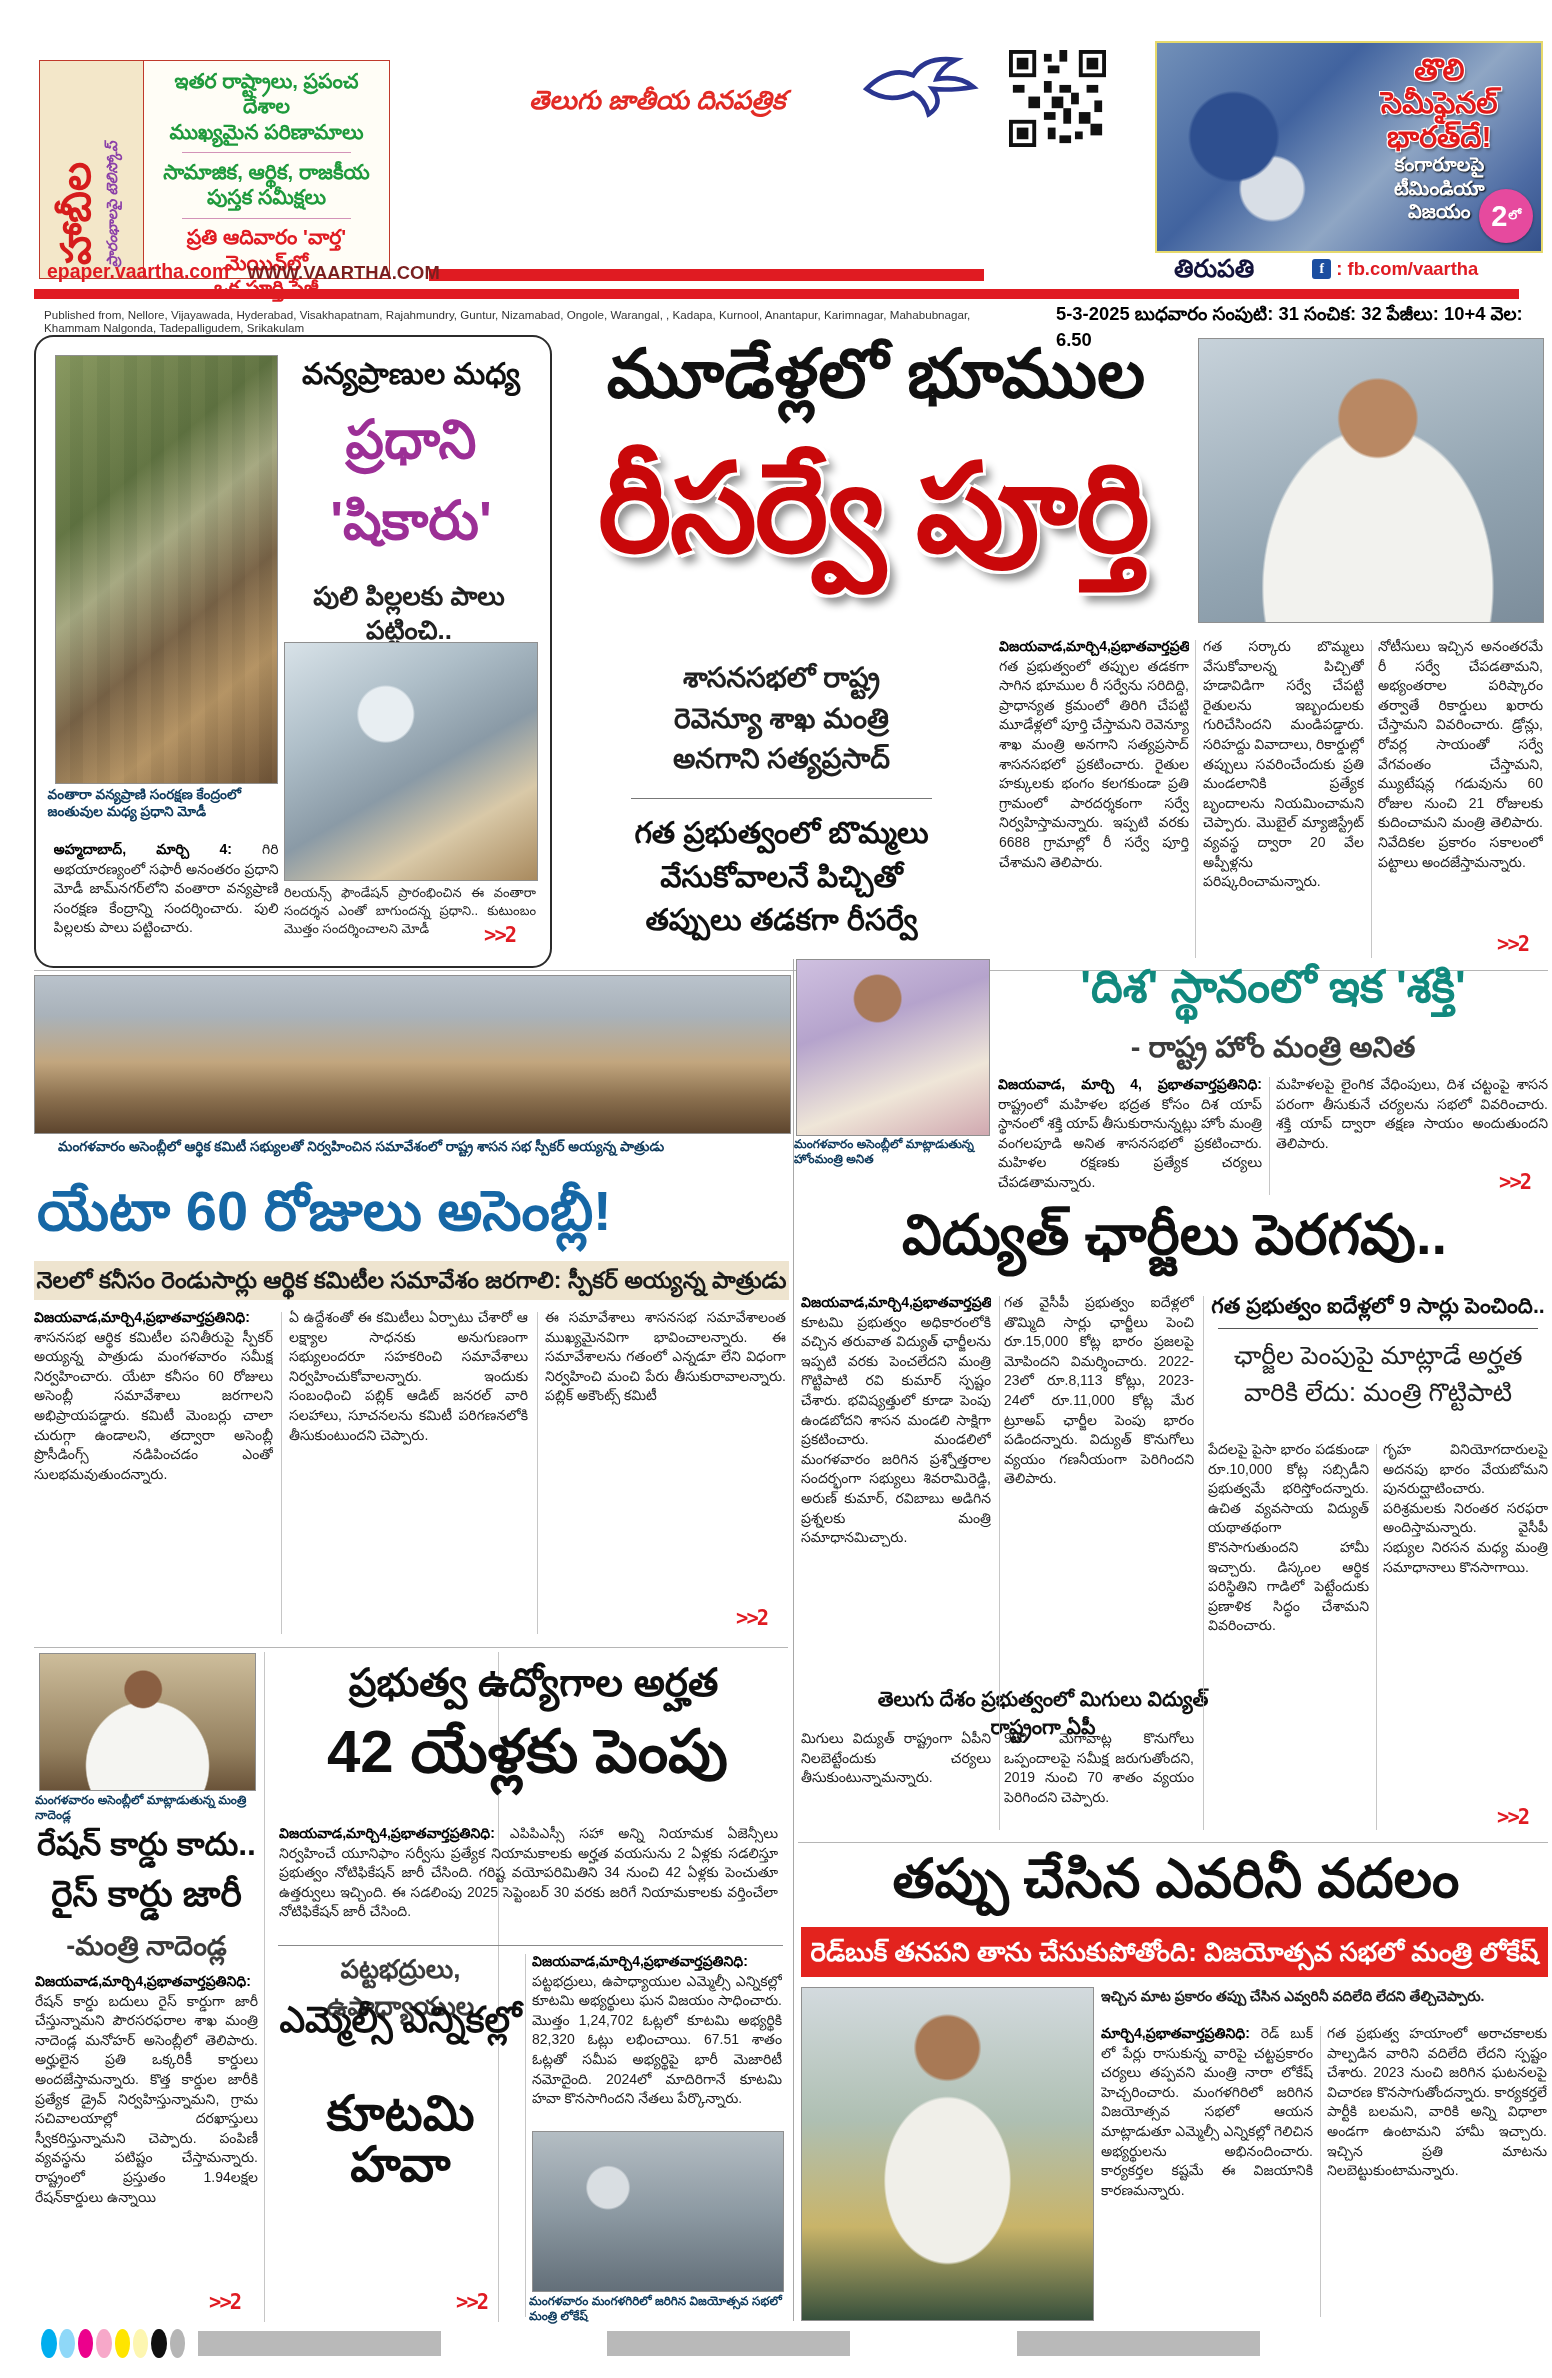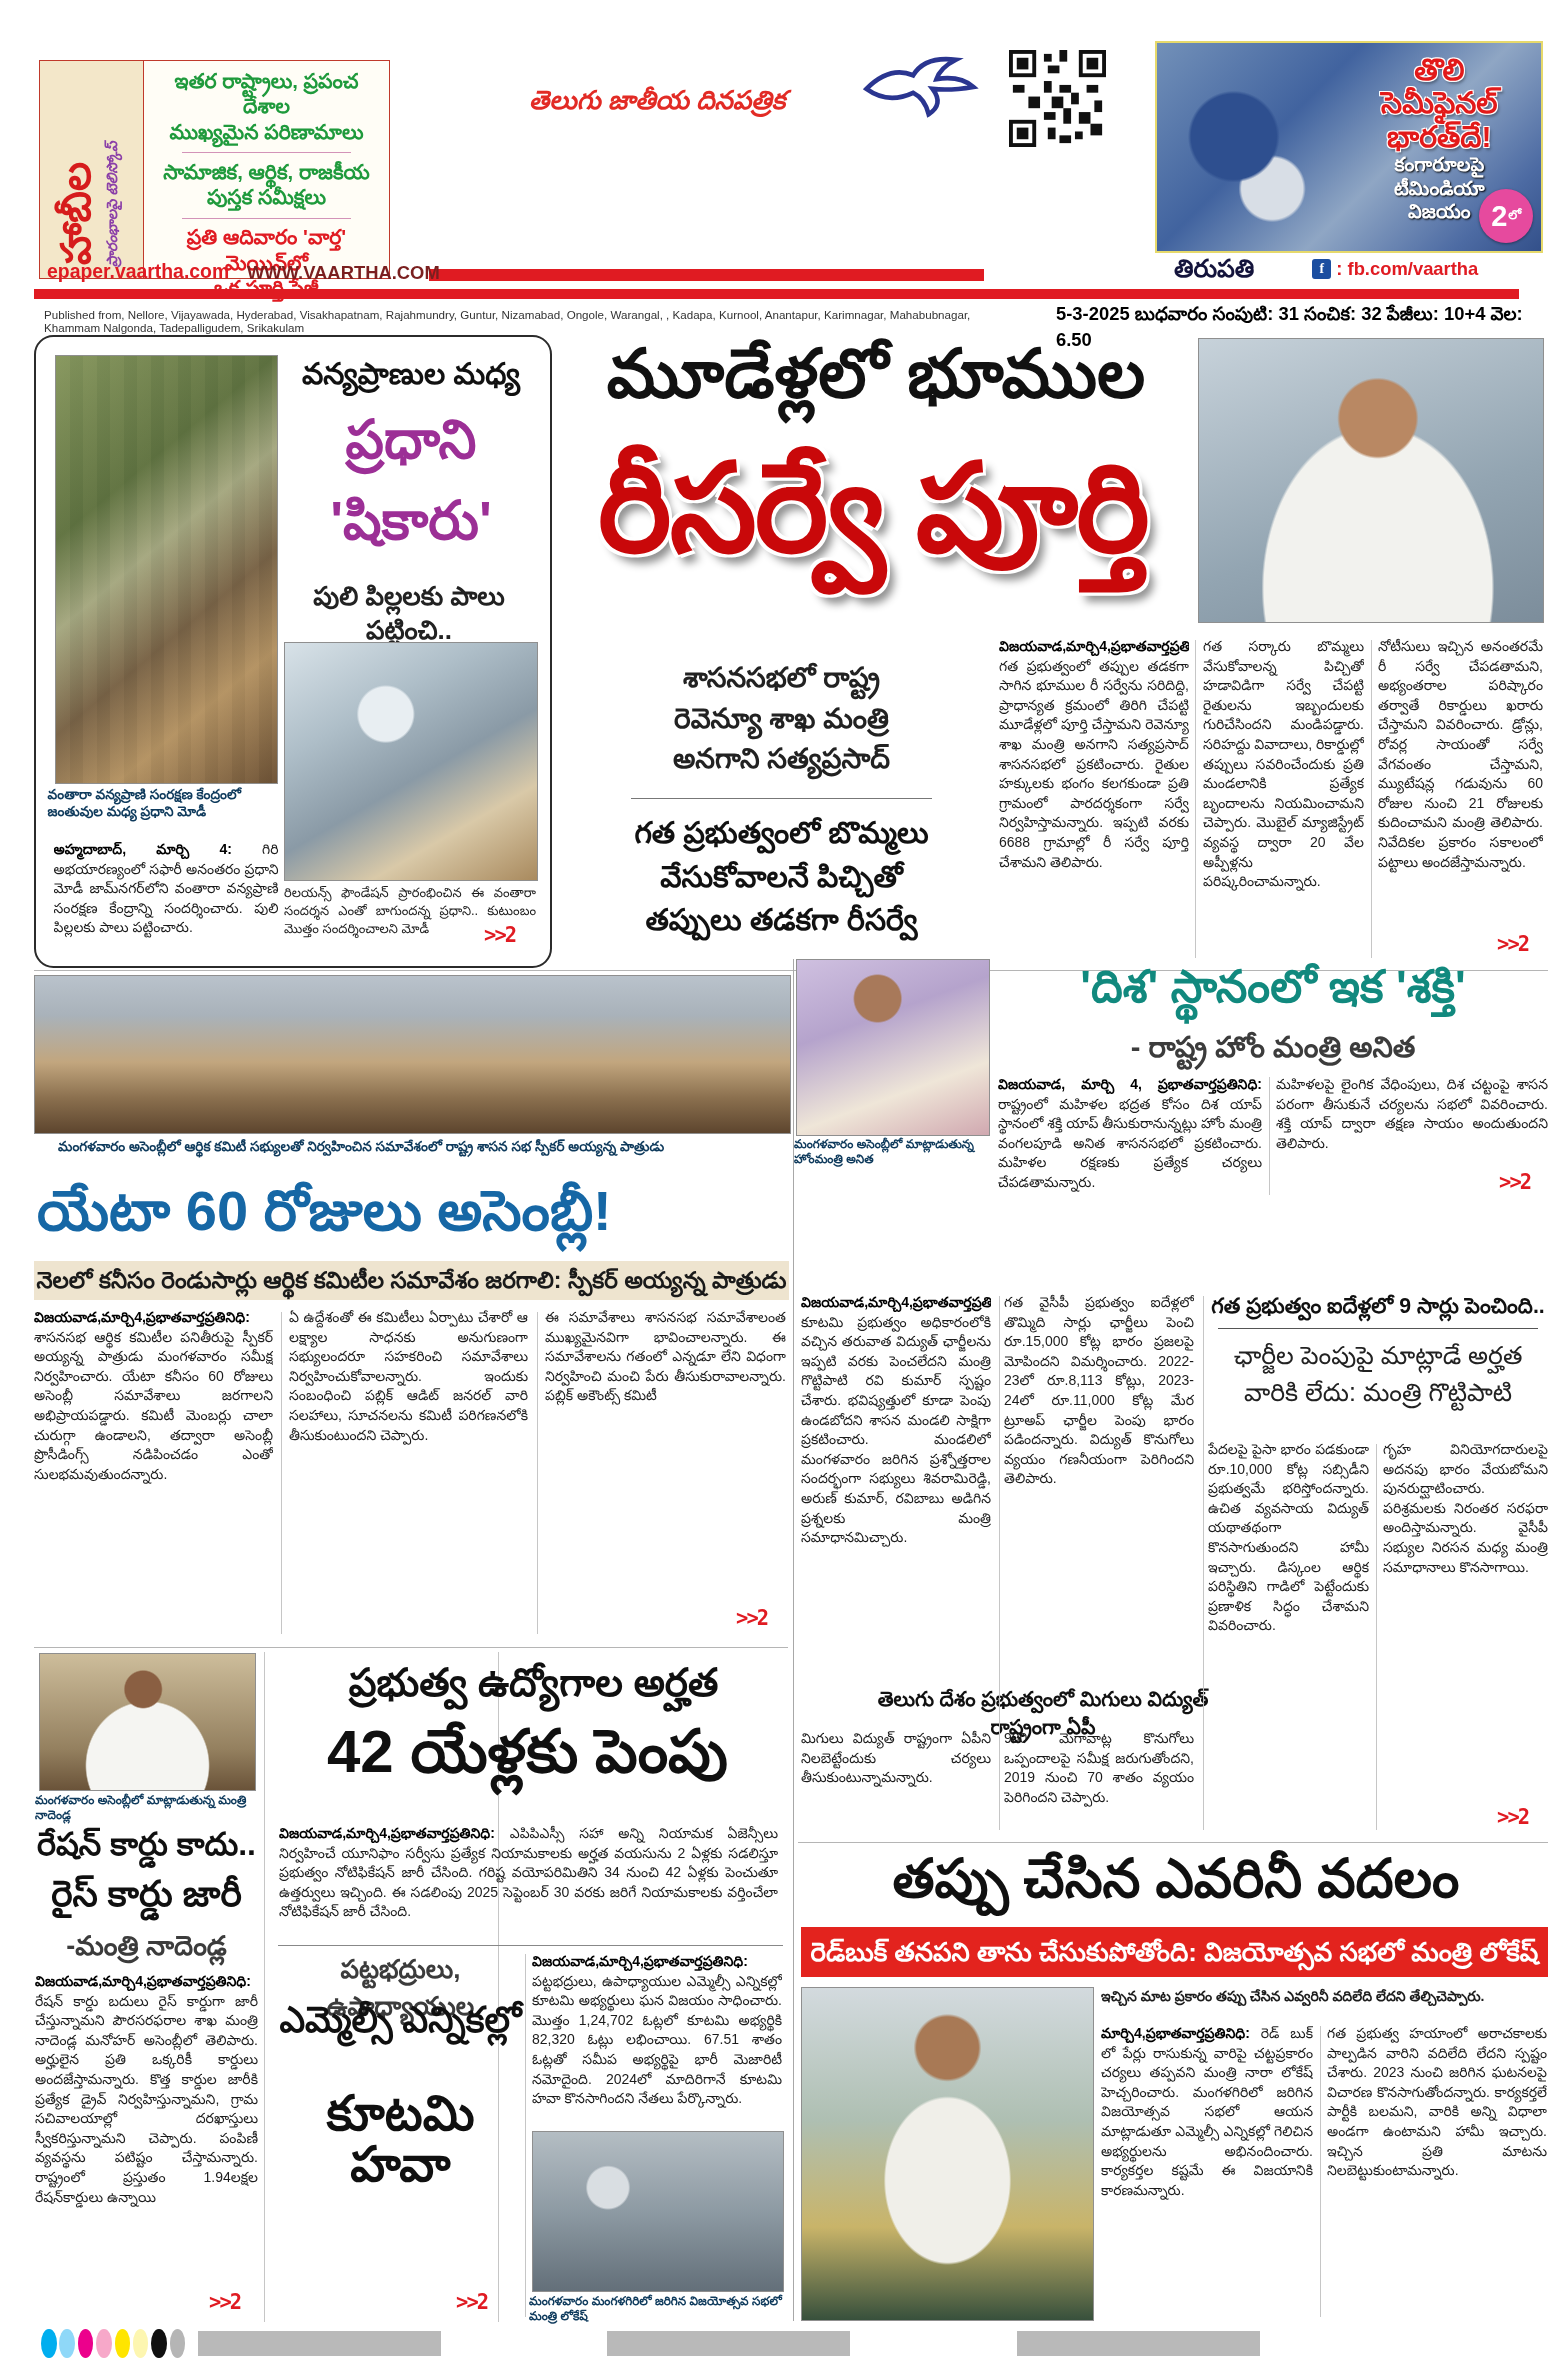--- a/index.html
+++ b/index.html
@@ -239,20 +239,21 @@
     <span>శాసనసభ ఆర్థిక కమిటీల పనితీరుపై స్పీకర్ అయ్యన్న పాత్రుడు మంగళవారం సమీక్ష నిర్వహించారు. యేటా కనీసం 60 రోజులు అసెంబ్లీ సమావేశాలు జరగాలని అభిప్రాయపడ్డారు. కమిటీ మెంబర్లు చాలా చురుగ్గా ఉండాలని, తద్వారా అసెంబ్లీ ప్రొసీడింగ్స్ నడిపించడం ఎంతో సులభమవుతుందన్నారు.</span>
   </div>
   <div class="abs body-t" style="left:289px;top:1308px;width:239px;height:330px">ఏ ఉద్దేశంతో ఈ కమిటీలు ఏర్పాటు చేశారో ఆ లక్ష్యాల సాధనకు అనుగుణంగా సభ్యులందరూ సహకరించి సమావేశాలు నిర్వహించుకోవాలన్నారు. ఇందుకు సంబంధించి పబ్లిక్ ఆడిట్ జనరల్ వారి సలహాలు, సూచనలను కమిటీ పరిగణనలోకి తీసుకుంటుందని చెప్పారు.</div>
   <div class="abs body-t" style="left:545px;top:1308px;width:241px;height:301px">ఈ సమావేశాలు శాసనసభ సమావేశాలంత ముఖ్యమైనవిగా భావించాలన్నారు. ఈ సమావేశాలను గతంలో ఎన్నడూ లేని విధంగా నిర్వహించి మంచి పేరు తీసుకురావాలన్నారు. పబ్లిక్ అకౌంట్స్ కమిటీ</div>
   <div class="vrule" style="left:281px;top:1312px;height:322px"></div>
   <div class="vrule" style="left:537px;top:1312px;height:322px"></div>
   <div class="jump" style="left:736px;top:1606px">&gt;&gt;2</div>
   <div class="hrule" style="left:34px;top:1647px;width:754px" actable="false"></div>
 
   <div class="vrule" style="left:793px;top:959px;height:1362px;background:#a8a8a8"></div>
+  <div class="abs hl-black" style="left:801px;top:1206px;width:747px;font-size:56px">విద్యుత్ ఛార్జీలు పెరగవు..</div>
   <div class="abs" style="left:1208px;top:1293px;width:340px">
     <div class="ctr" style="font-size:21.3px;font-weight:bold;color:#111;line-height:1.3">గత ప్రభుత్వం ఐదేళ్లలో 9 సార్లు పెంచింది..</div>
     <div style="border-top:1.9px solid #555;margin:7.8px 9.7px"></div>
     <div class="ctr prel" style="font-size:25px;color:#222;line-height:1.45">ఛార్జీల పెంపుపై మాట్లాడే అర్హత
 వారికి లేదు: మంత్రి గొట్టిపాటి</div>
   </div>
   <div class="abs body-t" style="left:801px;top:1293px;width:190px;height:388px">
     <b class="byl">విజయవాడ,మార్చి4,ప్రభాతవార్తప్రతినిధి:</b>
     <span>కూటమి ప్రభుత్వం అధికారంలోకి వచ్చిన తరువాత విద్యుత్ ఛార్జీలను ఇప్పటి వరకు పెంచలేదని మంత్రి గొట్టిపాటి రవి కుమార్ స్పష్టం చేశారు. భవిష్యత్తులో కూడా పెంపు ఉండబోదని శాసన మండలి సాక్షిగా ప్రకటించారు. మండలిలో మంగళవారం జరిగిన ప్రశ్నోత్తరాల సందర్భంగా సభ్యులు శివరామిరెడ్డి, అరుణ్ కుమార్, రవిబాబు అడిగిన ప్రశ్నలకు మంత్రి సమాధానమిచ్చారు.</span>
   </div>

